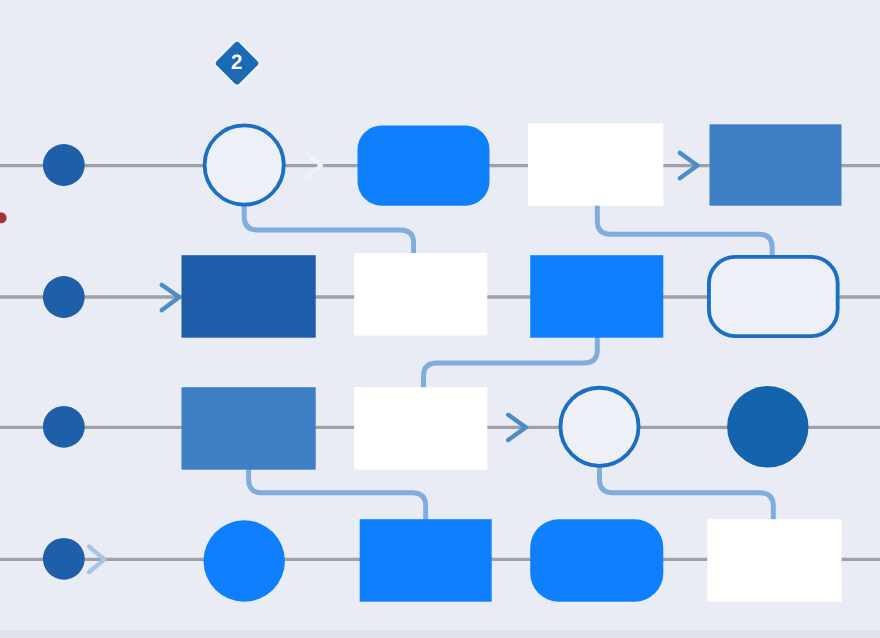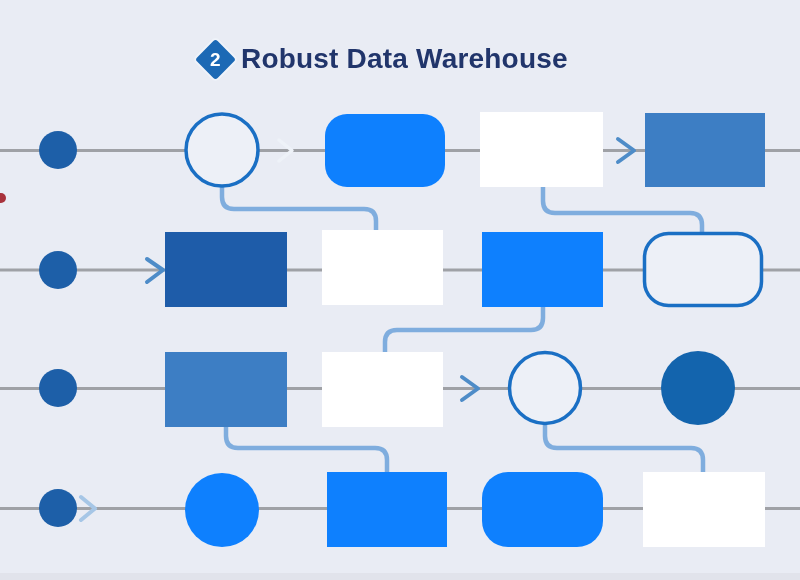--- a/index.html
+++ b/index.html
@@ -39,21 +39,20 @@
 </style>
 </head>
 <body>
 
 <div class="stage">
 
   <div class="title-row">
     <div class="badge">
       <span class="badge-num">2</span>
     </div>
-    <h1 class="page-title">Robust Data Warehouse</h1>
   </div>
 
   <svg class="diagram-svg" width="800" height="580" viewBox="0 0 800 580">
 
     <line class="lane-line" x1="0" y1="150.5" x2="800" y2="150.5"></line>
     <line class="lane-line" x1="0" y1="270" x2="800" y2="270"></line>
     <line class="lane-line" x1="0" y1="388.5" x2="800" y2="388.5"></line>
     <line class="lane-line" x1="0" y1="508.5" x2="800" y2="508.5"></line>
 
     <path class="connector" d="M222 186 V197 Q222 209 234 209 H364 Q376 209 376 221 V231"></path>

